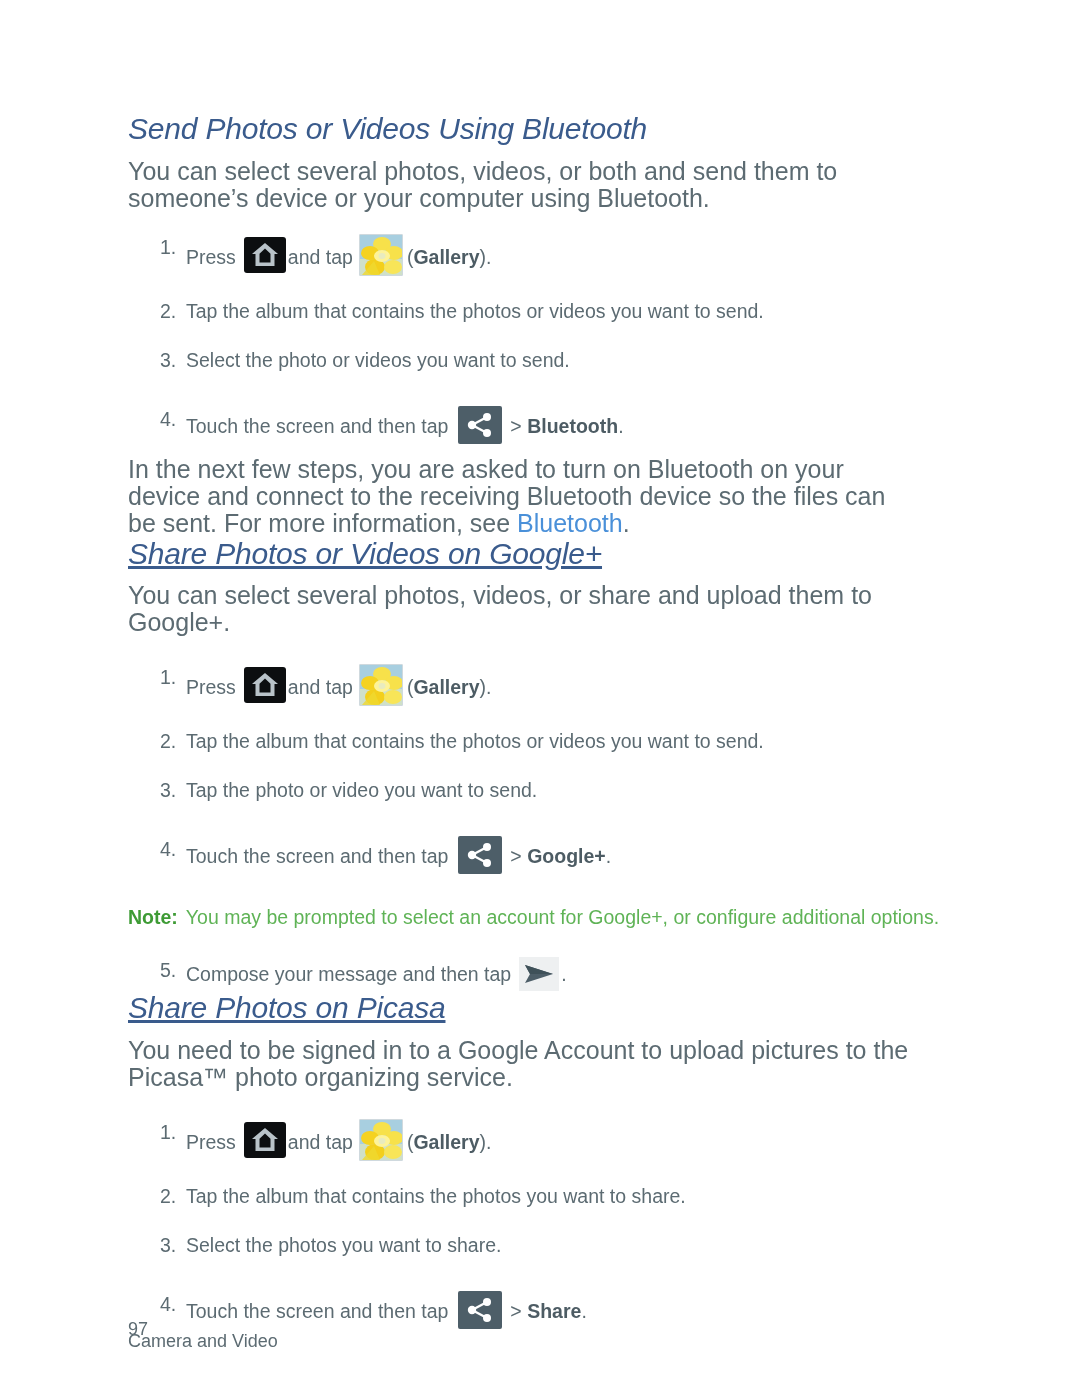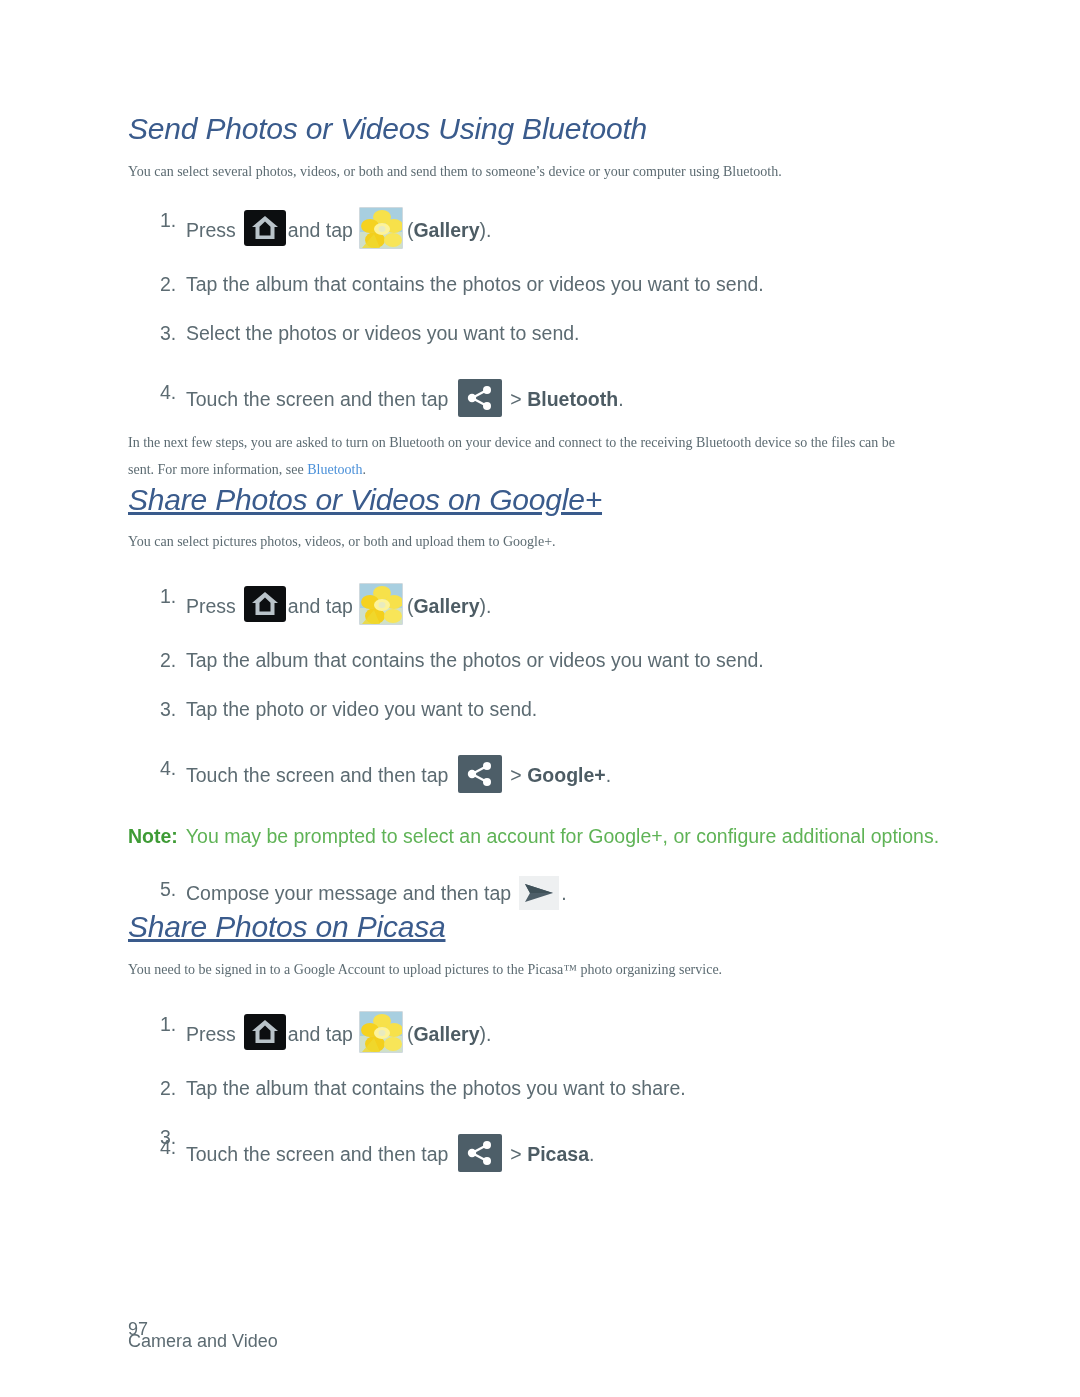--- a/index.html
+++ b/index.html
@@ -24,26 +24,25 @@
   h2.section-heading {
     font-size: 30px;
     font-style: italic;
     font-weight: normal;
     color: #3a5b8c;
     margin: 0 0 12px 0;
     letter-spacing: -0.2px;
     line-height: 1.12;
   }
   .intro {
-    font-size: 14px;
+    font-size: 25px;
     line-height: 27px;
     color: #5c6b72;
     margin: 0;
     max-width: 790px;
-    font-family: Liberation Serif, serif;
   }
   ol.steps {
     list-style: none;
     margin: 0;
     padding: 0;
   }
   ol.steps > li {
     position: relative;
     font-size: 19.5px;
     line-height: 27px;
@@ -167,39 +166,39 @@
           </svg></span><span>(<b>Gallery</b>).</span></span>
     </li>
 
     <li>
       <span class="num">2.</span>
       <span class="step-body">Tap the album that contains the photos or videos you want to send.</span>
     </li>
 
     <li>
       <span class="num">3.</span>
-      <span class="step-body">Select the photos or videos you want to send.</span>
+      <span class="step-body">Select the photo or videos you want to send.</span>
     </li>
 
     <li style="margin-top:32px;">
       <span class="num">4.</span>
       <span class="step-body"><span>Touch the screen and then tap</span><span class="icon icon-share"><svg width="26" height="24" viewBox="0 0 26 24" aria-hidden="true">
             <circle cx="20" cy="4" r="4" fill="#ffffff"></circle>
             <circle cx="20" cy="20" r="4" fill="#ffffff"></circle>
             <circle cx="5" cy="12" r="4.2" fill="#ffffff"></circle>
             <path d="M5 12 L20 4" stroke="#ffffff" stroke-width="2.4"></path>
             <path d="M5 12 L20 20" stroke="#ffffff" stroke-width="2.4"></path>
           </svg></span><span>&gt; <b>Bluetooth</b>.</span></span>
     </li>
   </ol>
 
   <p class="intro spacer-para"><span>In the next few steps, you are asked to turn on Bluetooth on your device and connect to the receiving Bluetooth device so the files can be sent. For more information, see </span><a class="xref" href="#">Bluetooth</a><span>.</span></p>
 
   <h2 class="section-heading heading-block">Share Photos or Videos on Google+</h2>
-  <p class="intro">You can select pictures photos, videos, or both and upload them to Google+.</p>
+  <p class="intro">You can select several photos, videos, or share and upload them to Google+.</p>
 
   <ol class="steps">
     <li style="margin-top:28px;">
       <span class="num">1.</span>
       <span class="step-body"><span>Press</span><span class="icon icon-home"><svg width="30" height="28" viewBox="0 0 30 28" aria-hidden="true">
               <path d="M15 2 L28 13 L24.5 13 L24.5 25 L5.5 25 L5.5 13 L2 13 Z M15 7.5 L9.5 12.8 L9.5 21.5 L20.5 21.5 L20.5 12.8 Z" fill="#b9c3c9"></path>
             </svg></span><span>and tap</span><span class="icon icon-gallery"><svg class="flower" width="44" height="42" viewBox="0 0 44 42" aria-hidden="true">
             <rect width="44" height="42" fill="#a8cfe0"></rect>
             <rect x="0" y="24" width="44" height="18" fill="#cfe0c9"></rect>
             <ellipse cx="22" cy="9" rx="9" ry="7" fill="#f7e14a"></ellipse>
@@ -269,31 +268,32 @@
           </svg></span><span>(<b>Gallery</b>).</span></span>
     </li>
 
     <li>
       <span class="num">2.</span>
       <span class="step-body">Tap the album that contains the photos you want to share.</span>
     </li>
 
     <li>
       <span class="num">3.</span>
+      <span class="step-body">Select the photos you want to share.</span>
     </li>
 
     <li style="margin-top:32px;">
       <span class="num">4.</span>
       <span class="step-body"><span>Touch the screen and then tap</span><span class="icon icon-share"><svg width="26" height="24" viewBox="0 0 26 24" aria-hidden="true">
             <circle cx="20" cy="4" r="4" fill="#ffffff"></circle>
             <circle cx="20" cy="20" r="4" fill="#ffffff"></circle>
             <circle cx="5" cy="12" r="4.2" fill="#ffffff"></circle>
             <path d="M5 12 L20 4" stroke="#ffffff" stroke-width="2.4"></path>
             <path d="M5 12 L20 20" stroke="#ffffff" stroke-width="2.4"></path>
-          </svg></span><span>&gt; <b>Picasa</b>.</span></span>
+          </svg></span><span>&gt; <b>Share</b>.</span></span>
     </li>
   </ol>
 
   <footer class="page-footer">
     <span class="ftr-left">Camera and Video</span>
     <span class="ftr-center">97</span>
   </footer>
 
 </div>
 

